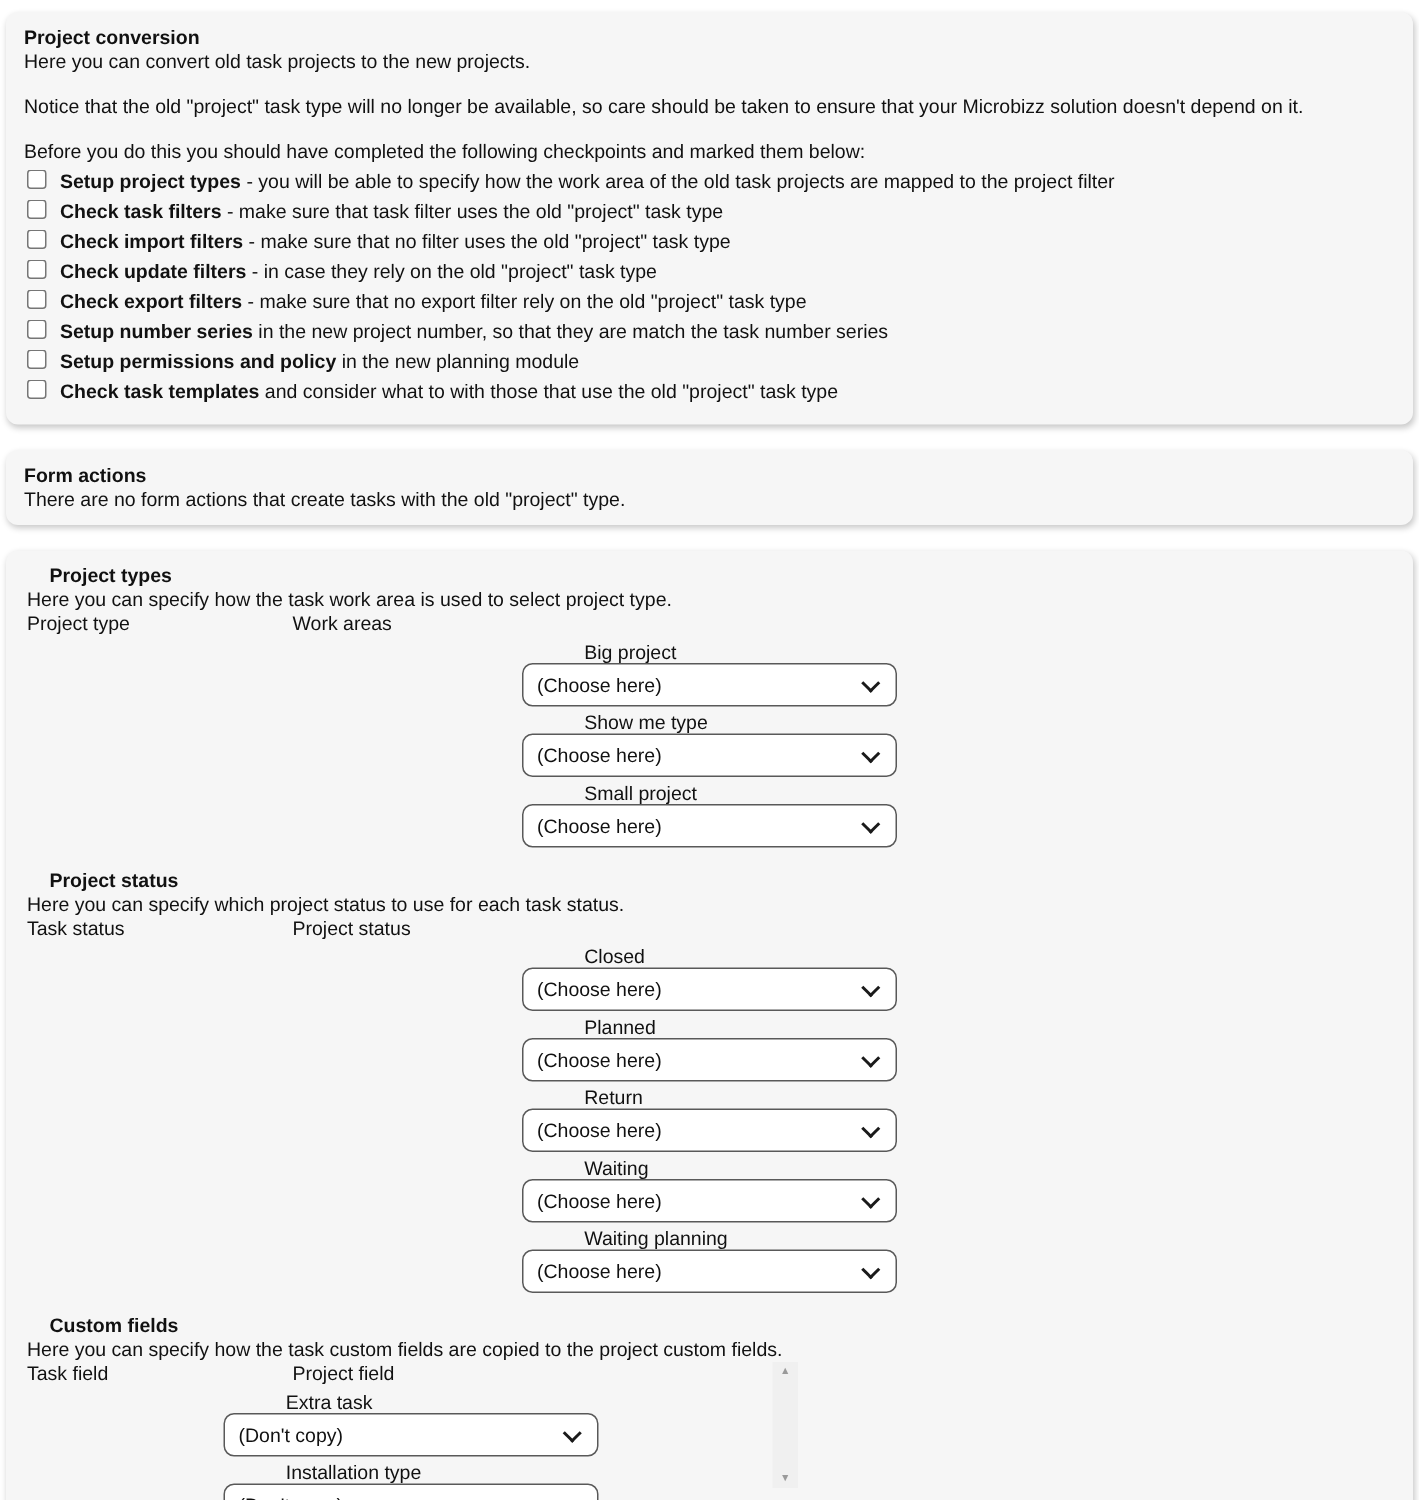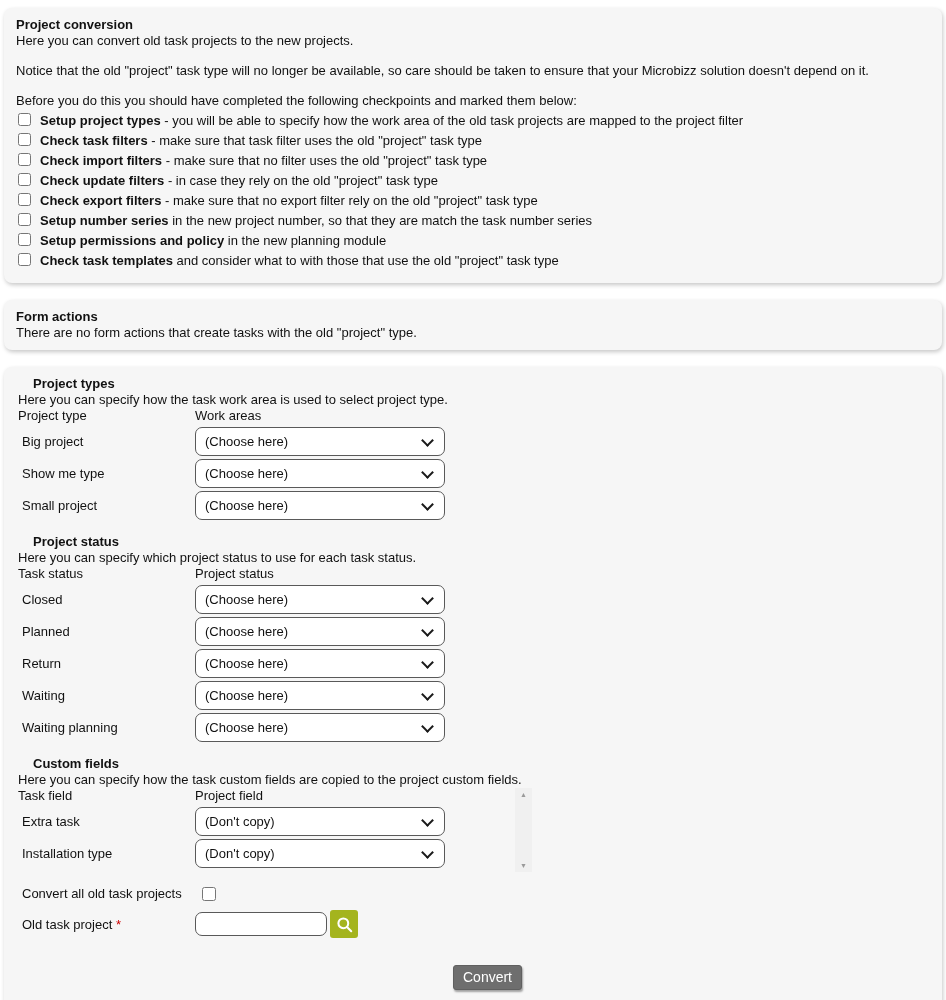--- a/index.html
+++ b/index.html
@@ -28,21 +28,21 @@
   .check-item { display: flex; align-items: flex-start; margin: 0 0 5px 2px; cursor: default; }
   .check-item input[type=checkbox] { width: 13px; height: 13px; margin: 0 9px 0 0; flex: 0 0 auto; }
   .ck-text b { font-weight: bold; }
 
   
   .section-title { font-weight: bold; margin: 14px 0 0 17px; }
   .section-title.first { margin-top: 0; }
   .section-desc { margin: 1px 0 0 2px; }
   .cols-header { display: flex; margin: 1px 0 4px 2px; }
   .cols-header .col1 { width: 177px; }
-  .field-row { display: flex; align-items: center; margin: 0 0 3px 0; }
+  .field-row { display: flex; align-items: center; margin: 0 0 3px 0; flex-direction: column; }
   .row-label { width: 179px; padding-left: 6px; }
 
   .select-wrap { position: relative; width: 250px; }
   .select-wrap::after {
     content: "";
     position: absolute;
     right: 13px; top: 9px;
     width: 7px; height: 7px;
     border-right: 2px solid #1a1a1a;
     border-bottom: 2px solid #1a1a1a;

